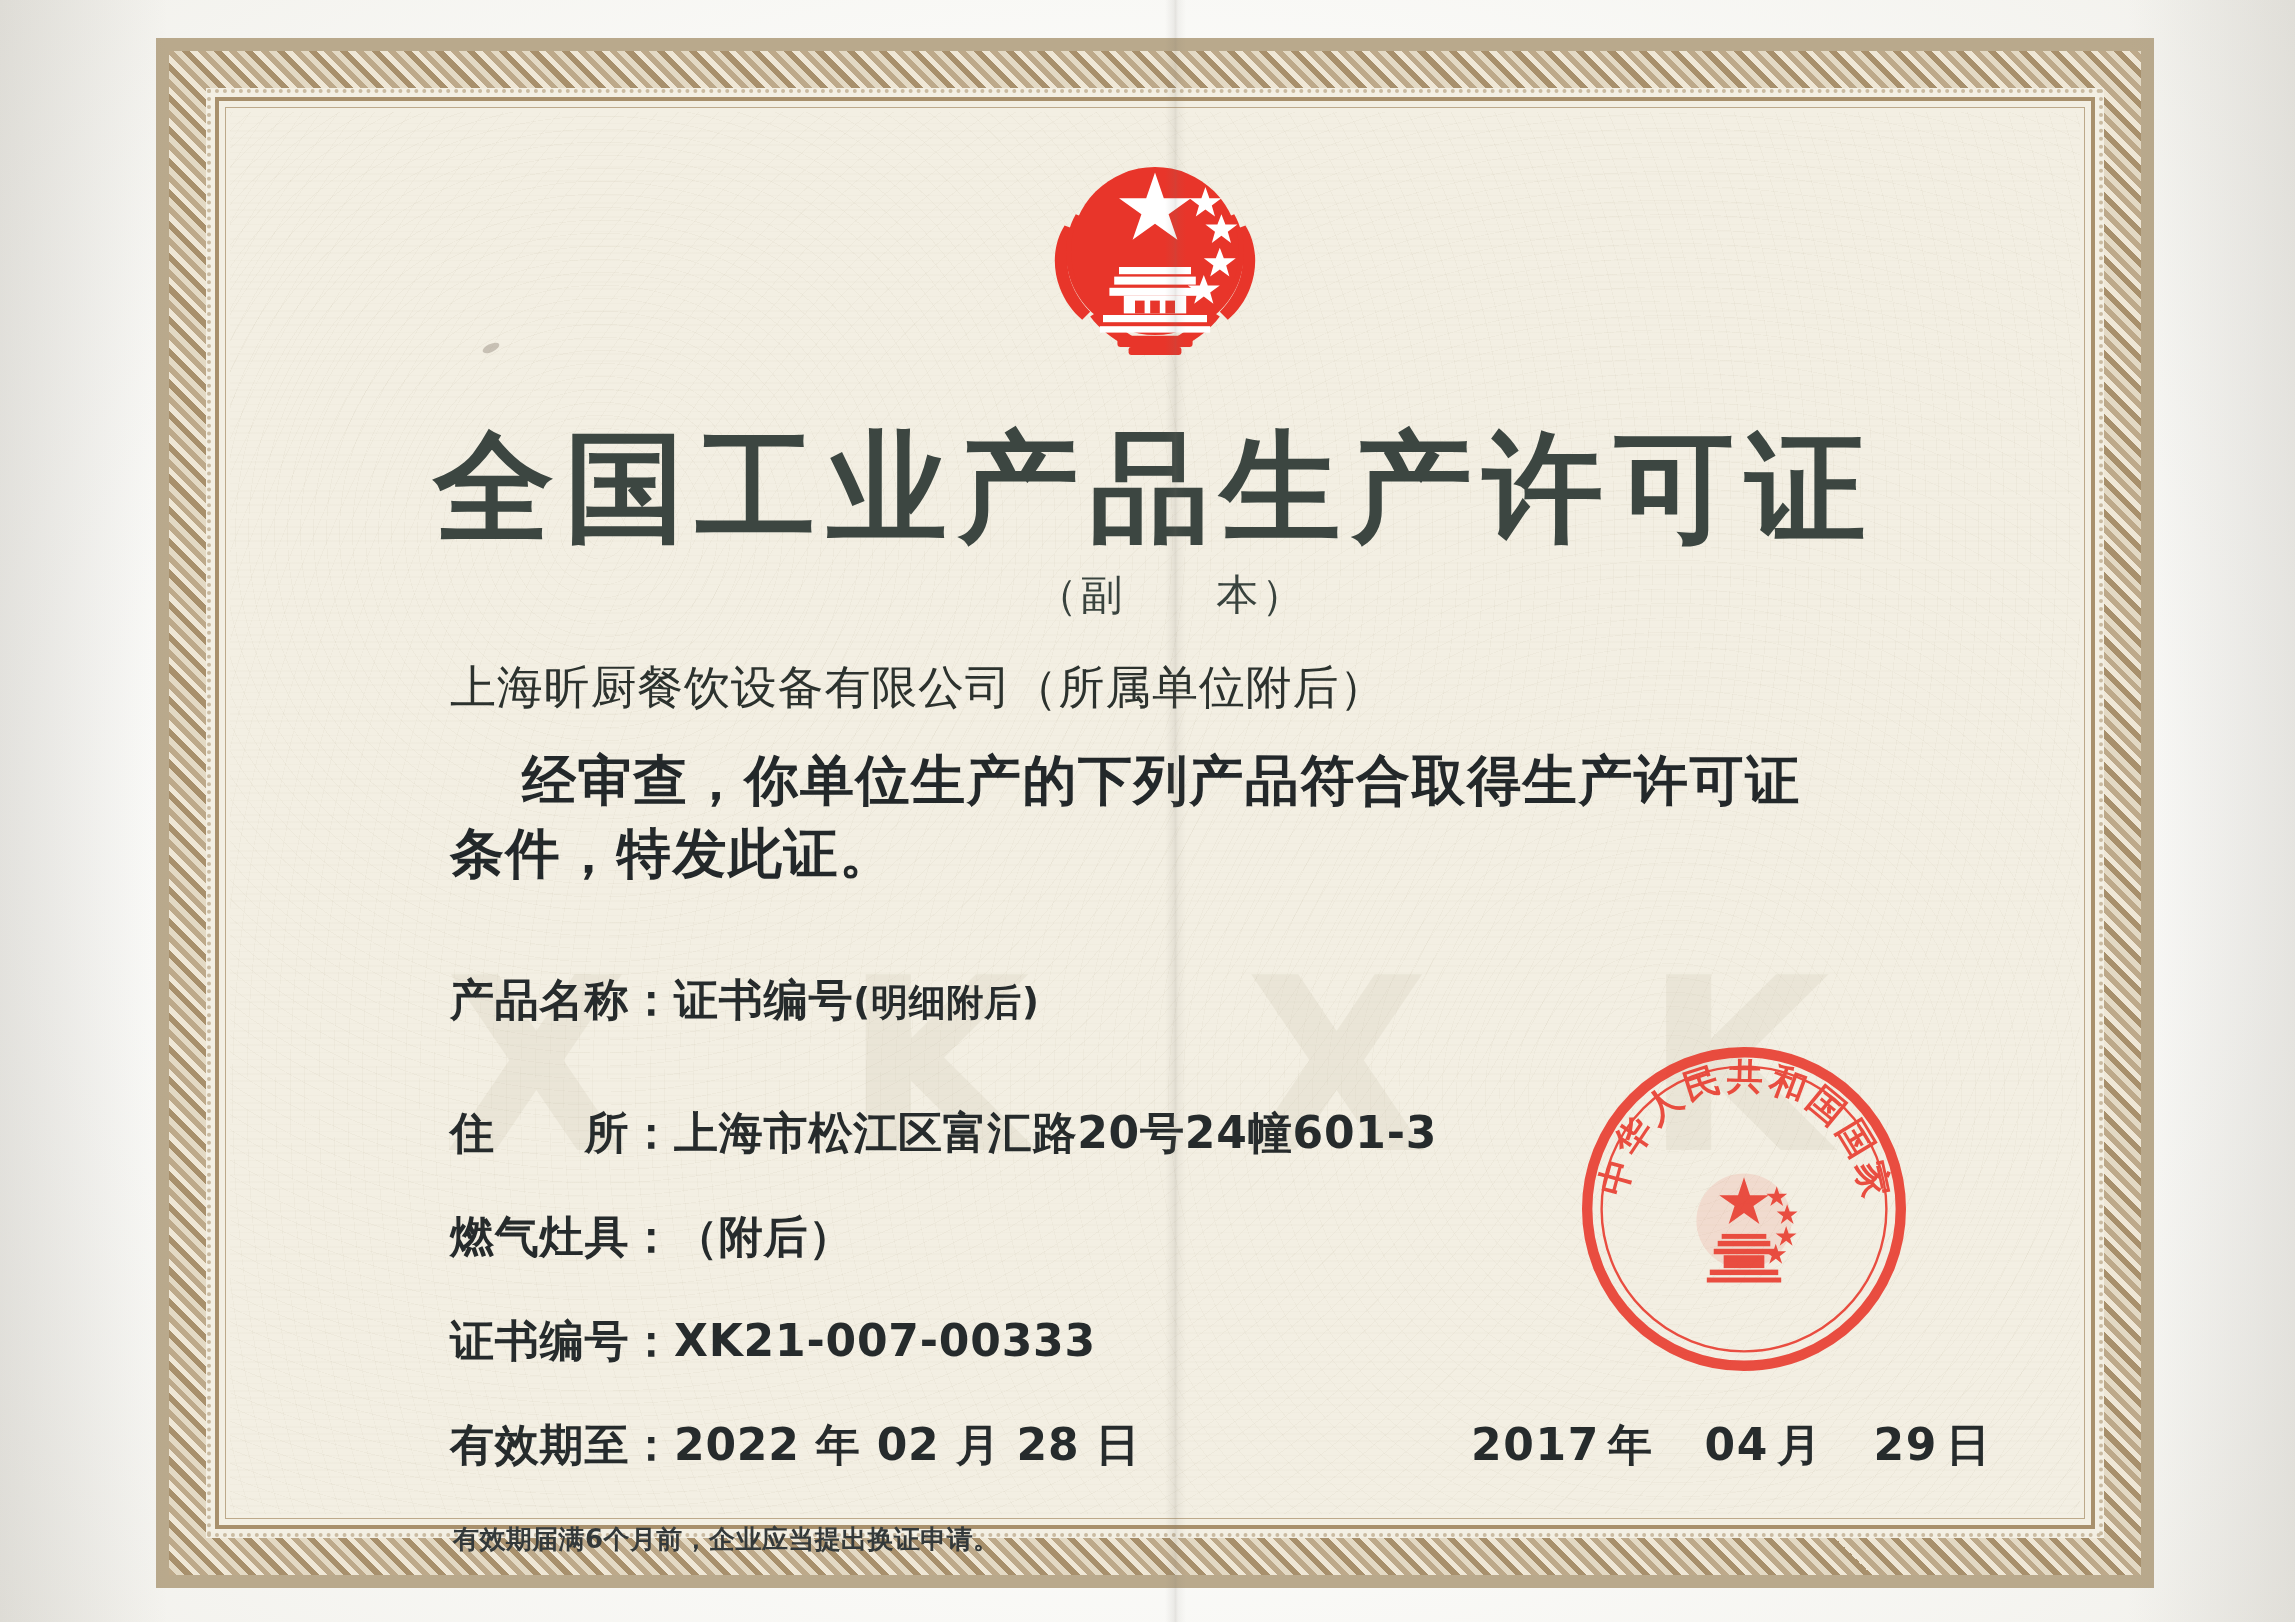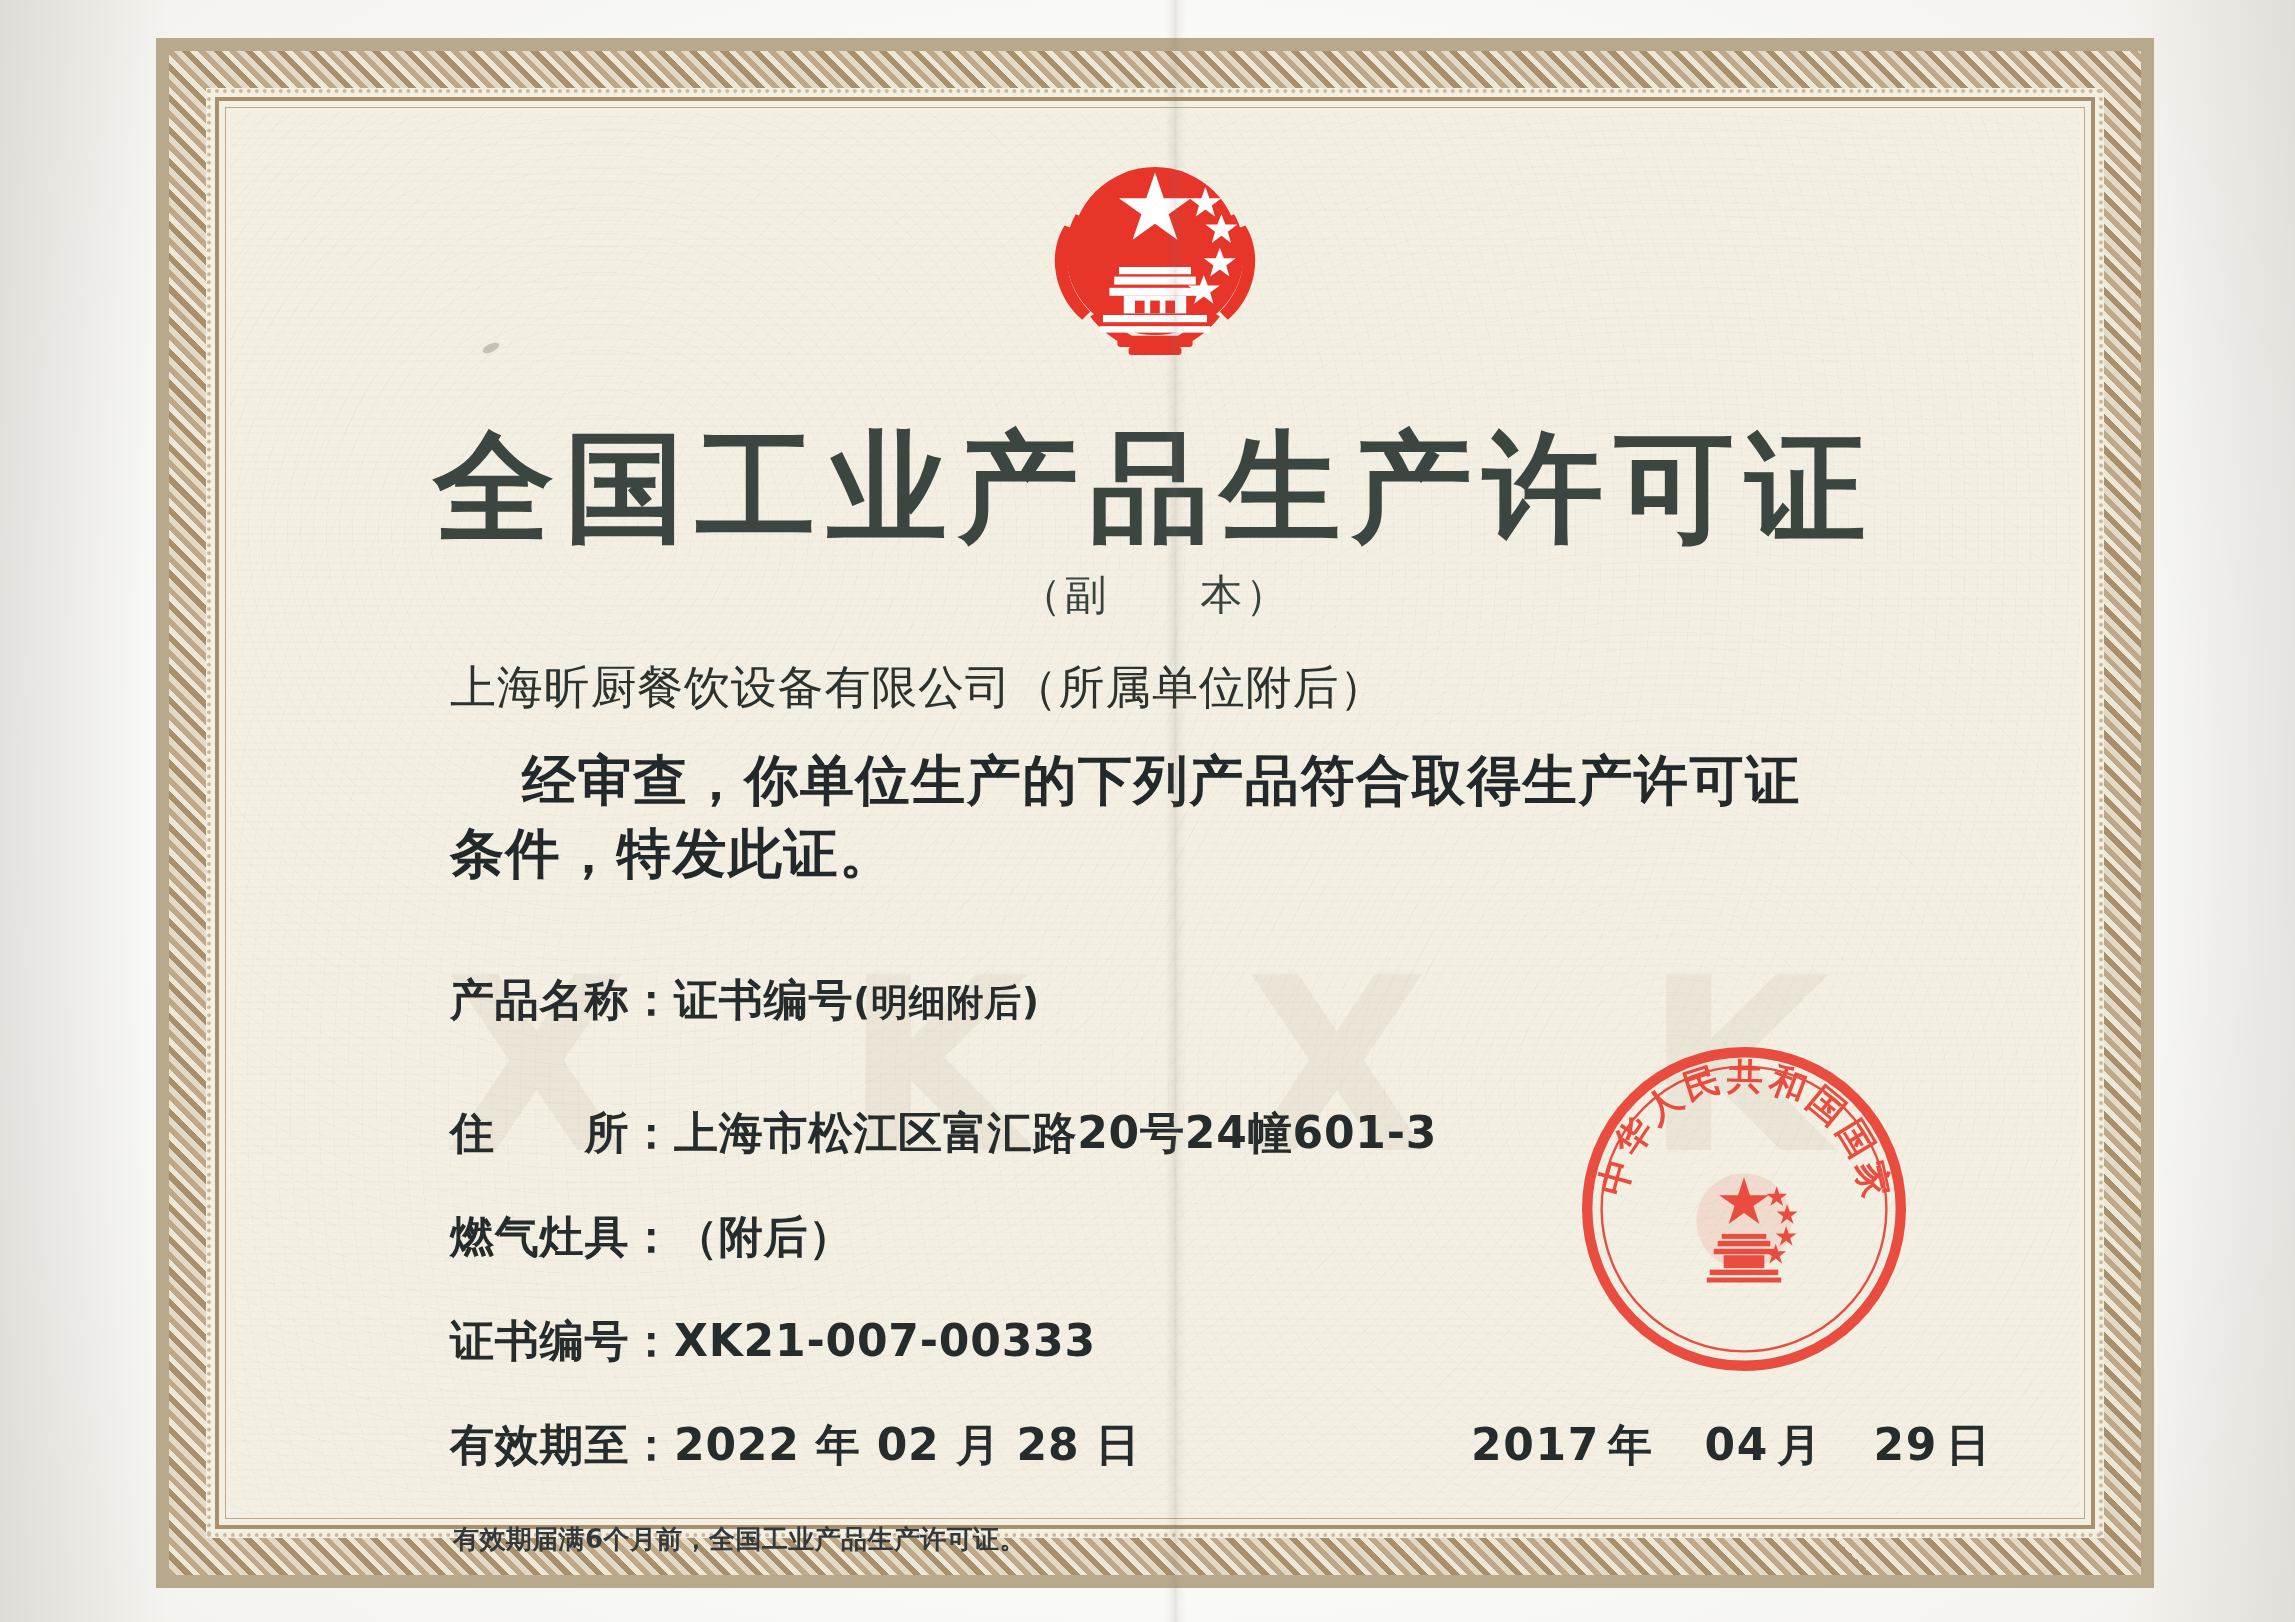--- a/index.html
+++ b/index.html
@@ -166,21 +166,21 @@
     font-family: "DejaVu Sans", sans-serif;
     font-size: 120px;
     font-weight: bold;
     letter-spacing: 11.2px;
     color: #3c4641;
     white-space: nowrap;
   }
   .subtitle {
     position: absolute;
     top: 455px;
-    left: 0;
+    left: 16px;
     width: 100%;
     text-align: center;
     font-size: 42px;
     color: #39433e;
     letter-spacing: 3.2px;
   }
 
   
   .company {
     position: absolute;
@@ -375,21 +375,21 @@
       </div>
 
       <div class="field f-valid">
         <span class="label">有效期至：</span><span class="value">2022 年 02 月 28 日</span>
       </div>
 
       <div class="issue-date">
         <span class="num">2017</span><span>年</span><span class="gap"></span><span class="num">04</span><span>月</span><span class="gap"></span><span class="num">29</span><span>日</span>
       </div>
 
-      <div class="footnote">有效期届满6个月前，全国工业产品生产许可证。</div>
+      <div class="footnote">有效期届满6个月前，企业应当提出换证申请。</div>
 
       <div class="seal">
         <svg viewBox="0 0 420 420" width="336" height="336" xmlns="http://www.w3.org/2000/svg">
           <defs>
             <path id="sealArc" d="M 60 210 A 150 150 0 1 1 360 210" fill="none"></path>
             <path id="sealArcBottom" d="M 76 210 A 134 134 0 0 0 344 210" fill="none"></path>
           </defs>
           <circle cx="210" cy="210" r="196" fill="none" stroke="#e8372a" stroke-width="13"></circle>
           <circle cx="210" cy="210" r="178" fill="none" stroke="#e8372a" stroke-width="3"></circle>
           <text font-family="DejaVu Sans, sans-serif" font-size="45" font-weight="bold" fill="#e8372a" letter-spacing="5">

